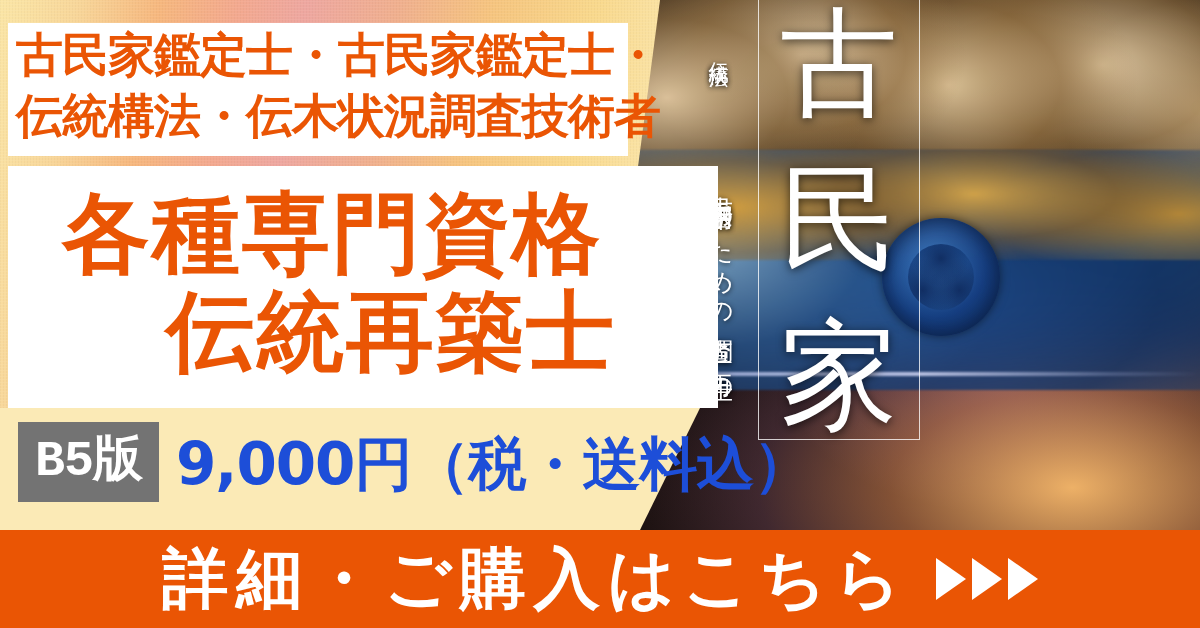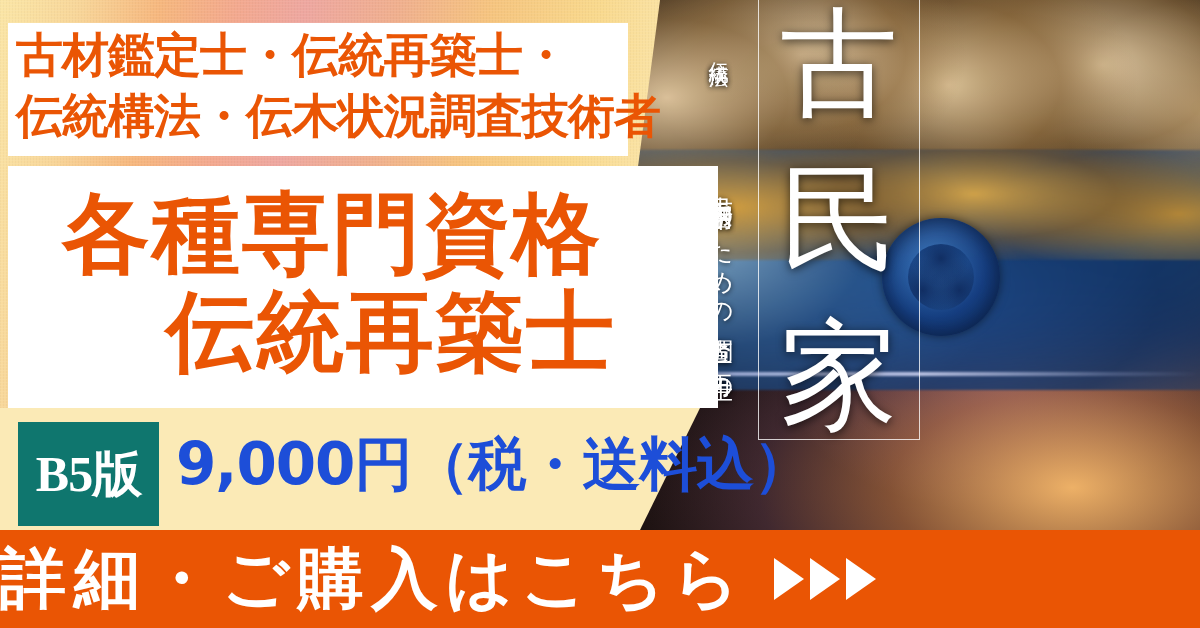--- a/index.html
+++ b/index.html
@@ -165,40 +165,40 @@
     font-family:"DejaVu Sans","Liberation Sans",sans-serif;
     font-weight:700;
     font-size:88px;line-height:1;
     letter-spacing:2px;white-space:nowrap;
   }
   .head-1{left:26px;top:190px;margin-left:36px;}
   .head-2{left:166px;top:288px;}
 
   
   .b5-badge{
-    position:absolute;left:18px;top:422px;width:141px;height:104px;
-    background:#0f766e;
+    position:absolute;left:18px;top:422px;width:141px;height:80px;
+    background:#737373;
     display:flex;align-items:center;justify-content:center;
     color:#ffffff;
-    font-family:Liberation Serif, serif;
+    font-family:Liberation Mono, monospace;
     font-weight:700;font-size:50px;line-height:1;letter-spacing:-1px;
   }
   .price{
     position:absolute;left:176px;top:428px;
     color:#1d4ed8;
     font-family:"DejaVu Sans","Liberation Sans",sans-serif;
     font-weight:700;font-size:58px;line-height:1.25;letter-spacing:-1px;
     white-space:nowrap;
   }
 
   
   .cta{
     position:absolute;left:0;top:530px;width:1200px;height:98px;
     background:#ea5504;
-    display:flex;align-items:center;justify-content:flex-start;
+    display:flex;align-items:center;justify-content:center;
   }
   .cta-text{
     color:#ffffff;
     font-family:"DejaVu Sans","Liberation Sans",sans-serif;
     font-weight:700;font-size:66px;line-height:1;
     letter-spacing:8px;white-space:nowrap;
   }
   .cta-arrows{
     display:inline-flex;align-items:center;gap:6px;margin-left:26px;vertical-align:middle;
   }
@@ -233,21 +233,21 @@
     <div class="cover-sub s1">伝統構法</div>
     <div class="cover-sub s2">古民家活用のための調査と再生の</div>
   </div>
 
   <div class="left-panel"></div>
   <div class="grain"></div>
   <div class="cream-slab"></div>
 
   <div class="panel panel-top"></div>
   <div class="cert-lines">
-    <span class="l1">古材鑑定士・伝統再築士・</span>
+    <span class="l1">古民家鑑定士・古民家鑑定士・</span>
     <span class="l2">伝統構法・伝木状況調査技術者</span>
   </div>
 
   <div class="panel panel-main"></div>
   <div class="head-1">各種専門資格</div>
   <div class="head-2">伝統再築士</div>
 
   <div class="b5-badge">B5版</div>
   <div class="price">9,000円（税・送料込）</div>
 

